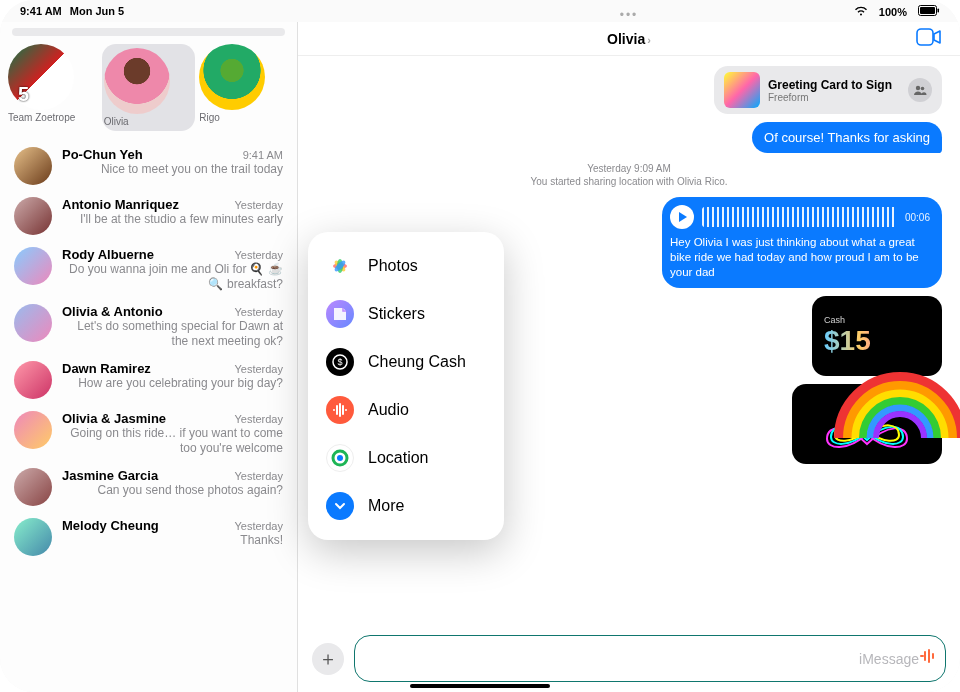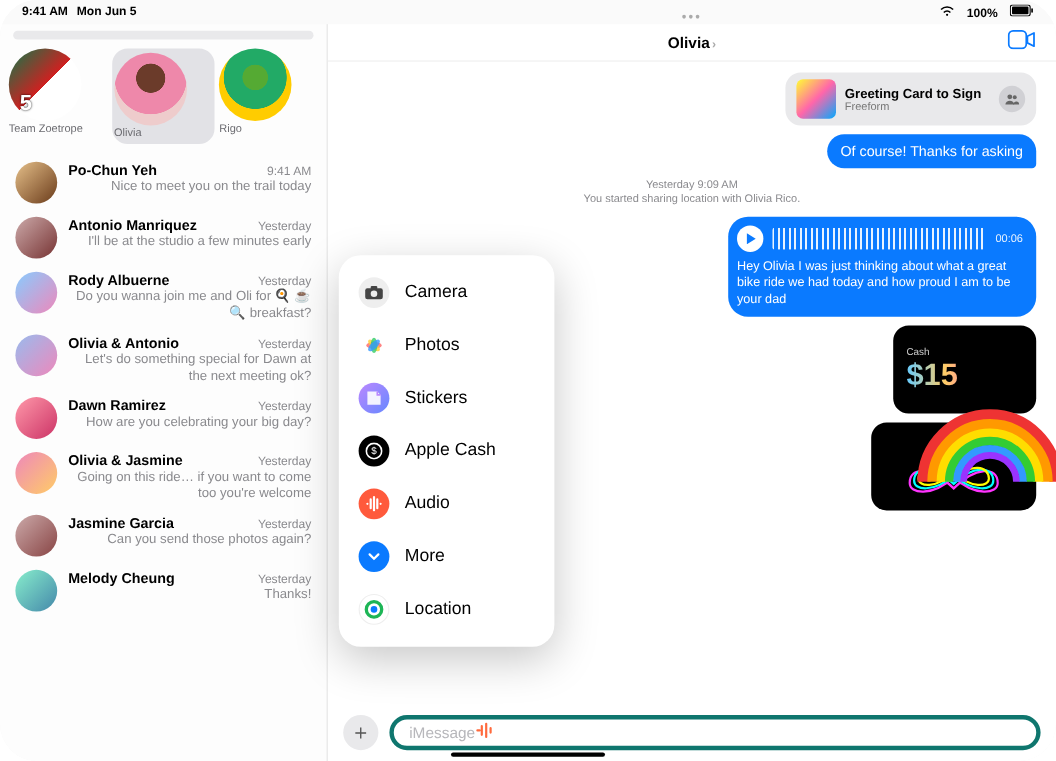--- a/index.html
+++ b/index.html
@@ -136,22 +136,22 @@
   
   .input-bar {
     position:absolute; bottom:10px; left:14px; right:14px;
     display:flex; align-items:center; gap:10px;
   }
   .plus-btn {
     width:32px; height:32px; border-radius:50%; background:#e9e9eb;
     display:flex;align-items:center;justify-content:center; color:#555; font-size:19px; font-weight:300;
   }
   .msg-input {
-    flex:1; height:32px; border-radius:16px; border:4px solid #0f766e;
-    display:flex; align-items:center; justify-content:flex-start;
+    flex:1; height:47px; border-radius:16px; border:1px solid #0f766e;
+    display:flex; align-items:center; justify-content:flex-end;
     padding:0 10px 0 14px; color:#b7b7bb; font-size:14px; background:#fff;
   }
   .mic-icon{ color:#ff6a3d; font-size:17px;}
   
   .popover {
     position:absolute;
     left: 308px; top: 232px;
     width: 196px;
     background:#fff; border-radius:20px;
     box-shadow: 0 12px 40px rgba(0,0,0,.22);
@@ -406,30 +406,20 @@
                 </svg>
             </span>
           </div>
         </div>
 
       </div>
     </div>
 
     <div class="popover">
       <div class="pop-item">
-        <div class="pop-icon" style="background:#eee;">
-          <svg width="18" height="14" viewBox="0 0 18 14">
-              <rect x="1" y="3" width="16" height="10" rx="2" fill="#444"></rect>
-              <rect x="6" y="1" width="6" height="3" rx="1" fill="#444"></rect>
-              <circle cx="9" cy="8" r="3" fill="#eee"></circle>
-            </svg>
-        </div>
-        <span>Camera</span>
-      </div>
-      <div class="pop-item">
         <div class="pop-icon" style="background:#fff;">
           <svg width="22" height="22" viewBox="0 0 22 22">
               <g transform="translate(11,11)">
                 <ellipse rx="7" ry="3" fill="#f66" opacity=".8"></ellipse>
                 <ellipse rx="7" ry="3" fill="#fc3" opacity=".8" transform="rotate(45)"></ellipse>
                 <ellipse rx="7" ry="3" fill="#3c6" opacity=".8" transform="rotate(90)"></ellipse>
                 <ellipse rx="7" ry="3" fill="#39f" opacity=".8" transform="rotate(135)"></ellipse>
               </g>
             </svg>
         </div>
@@ -444,44 +434,44 @@
         </div>
         <span>Stickers</span>
       </div>
       <div class="pop-item">
         <div class="pop-icon" style="background:#000;color:#fff;">
           <svg width="16" height="16" viewBox="0 0 16 16">
               <circle cx="8" cy="8" r="7" fill="none" stroke="#fff" stroke-width="1.5"></circle>
               <text x="8" y="11" text-anchor="middle" font-size="9" fill="#fff" font-family="Arial">$</text>
             </svg>
         </div>
-        <span>Apple Cash</span>
+        <span>Cheung Cash</span>
       </div>
       <div class="pop-item">
         <div class="pop-icon" style="background:#ff5a3c;">
           <svg width="16" height="14" viewBox="0 0 16 14">
               <path d="M2 7h0M5 3v8M8 1v12M11 3v8M14 7h0" stroke="#fff" stroke-width="2" stroke-linecap="round"></path>
             </svg>
         </div>
         <span>Audio</span>
-      </div>
-      <div class="pop-item">
-        <div class="pop-icon" style="background:#0a7aff;">
-          <svg width="14" height="14" viewBox="0 0 14 14">
-              <path d="M3 5l4 4 4-4" fill="none" stroke="#fff" stroke-width="2" stroke-linecap="round"></path>
-            </svg>
-        </div>
-        <span>More</span>
       </div>
       <div class="pop-item">
         <div class="pop-icon" style="background:#fff;border:1px solid #eee;">
           <svg width="20" height="20" viewBox="0 0 20 20">
               <circle cx="10" cy="10" r="7" fill="none" stroke="#1db556" stroke-width="3"></circle>
               <circle cx="10" cy="10" r="3" fill="#0a7aff"></circle>
             </svg>
         </div>
         <span>Location</span>
       </div>
+      <div class="pop-item">
+        <div class="pop-icon" style="background:#0a7aff;">
+          <svg width="14" height="14" viewBox="0 0 14 14">
+              <path d="M3 5l4 4 4-4" fill="none" stroke="#fff" stroke-width="2" stroke-linecap="round"></path>
+            </svg>
+        </div>
+        <span>More</span>
+      </div>
     </div>
 
     <div class="home-indicator"></div>
   </div>
 </div>
 
 </body></html>

